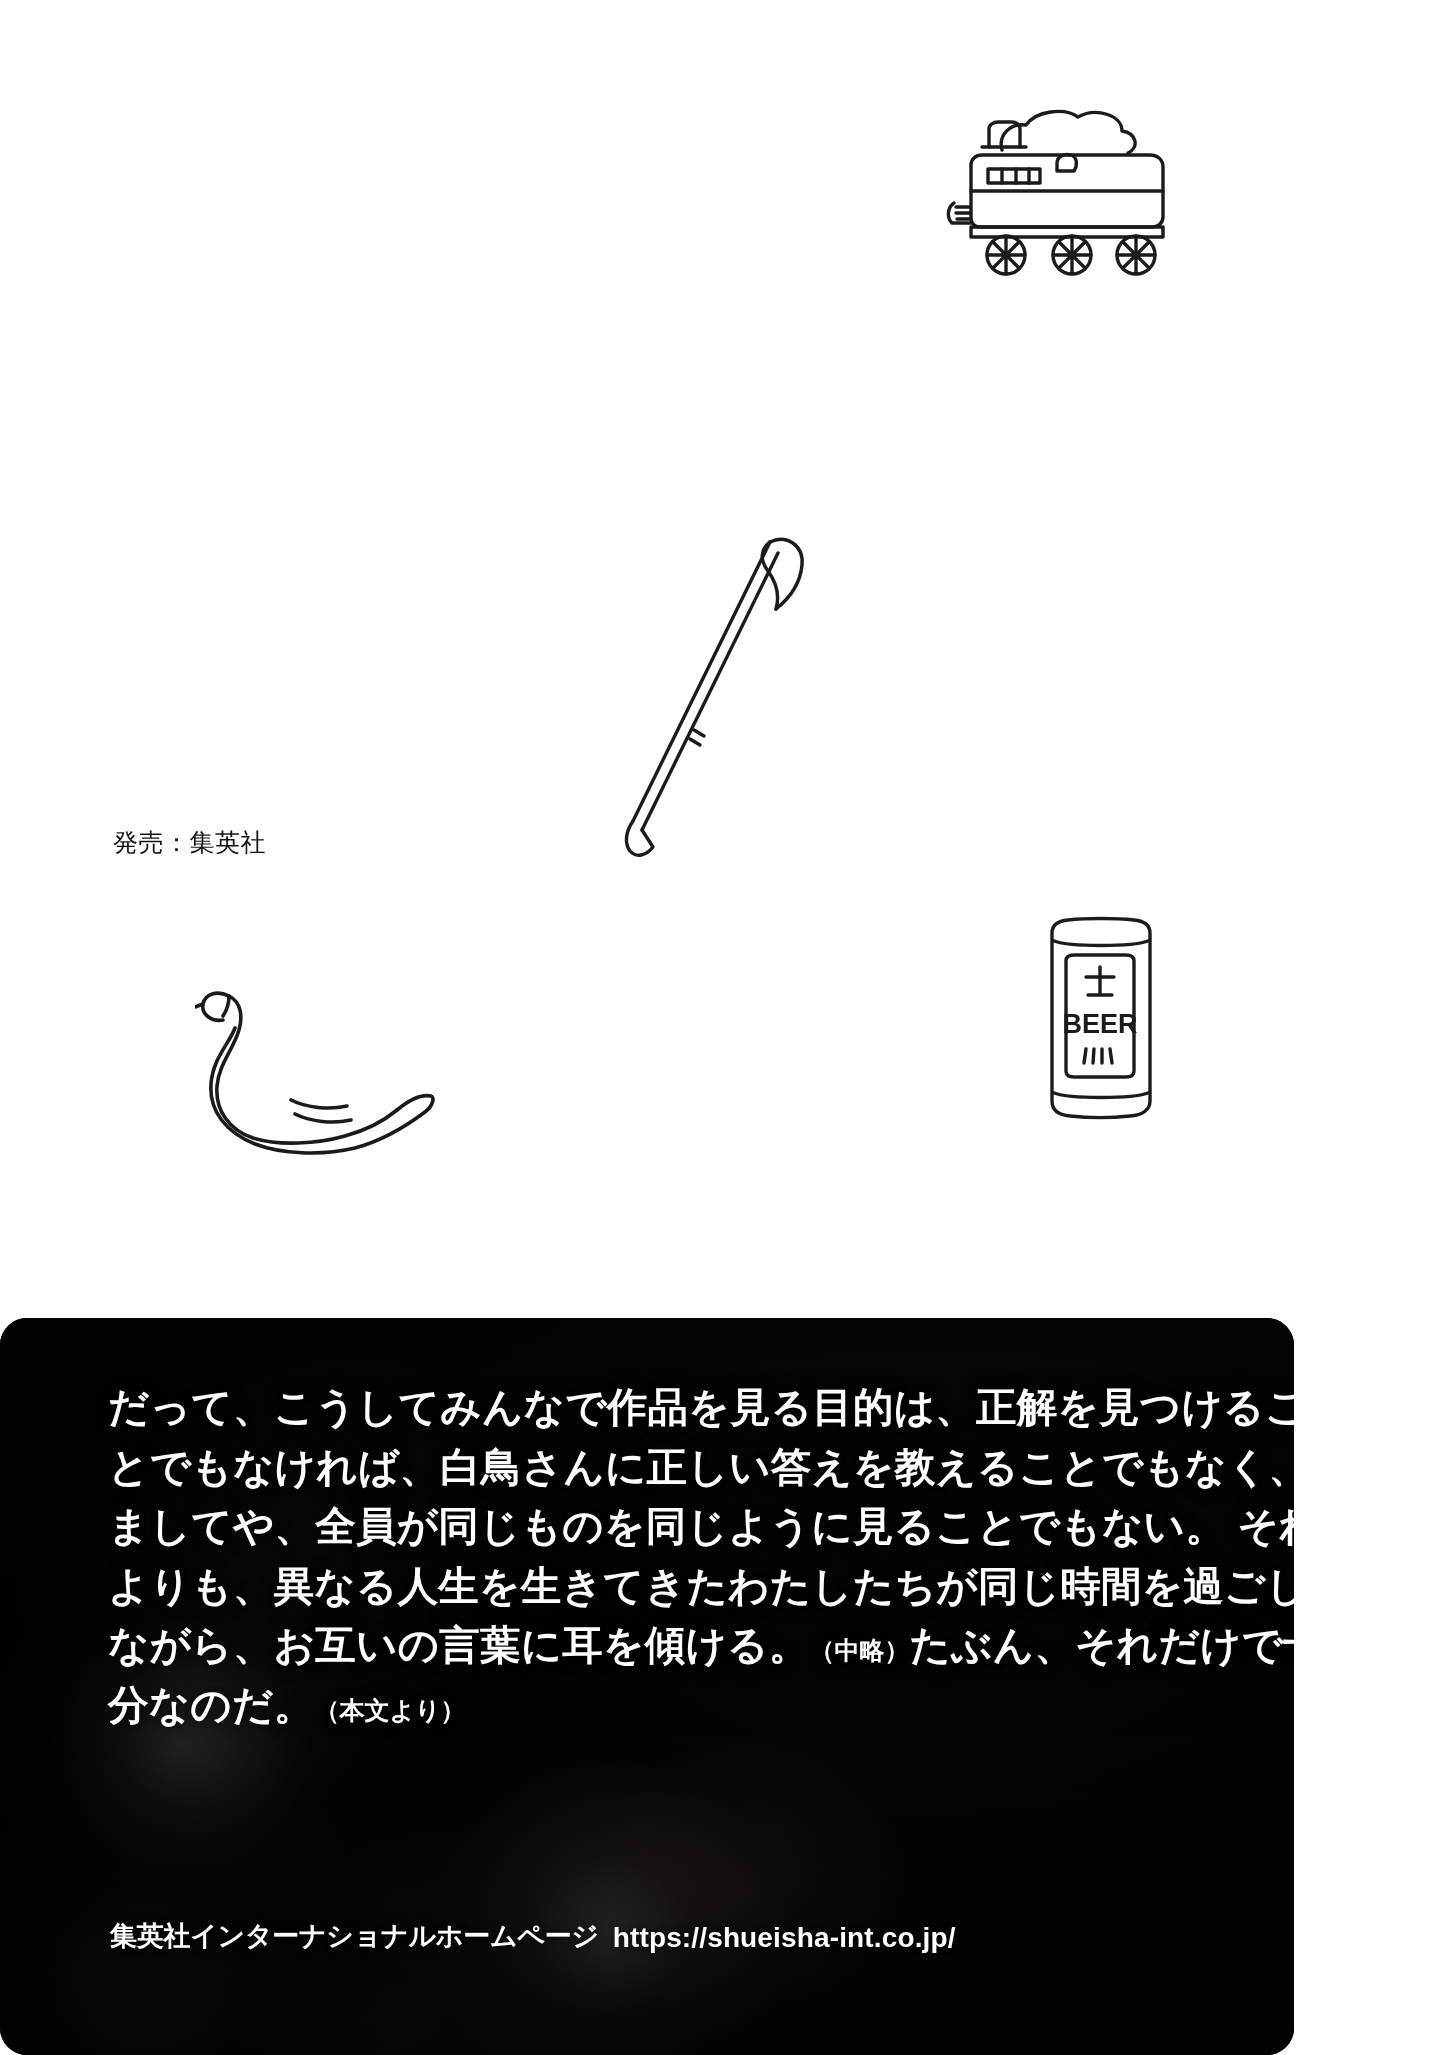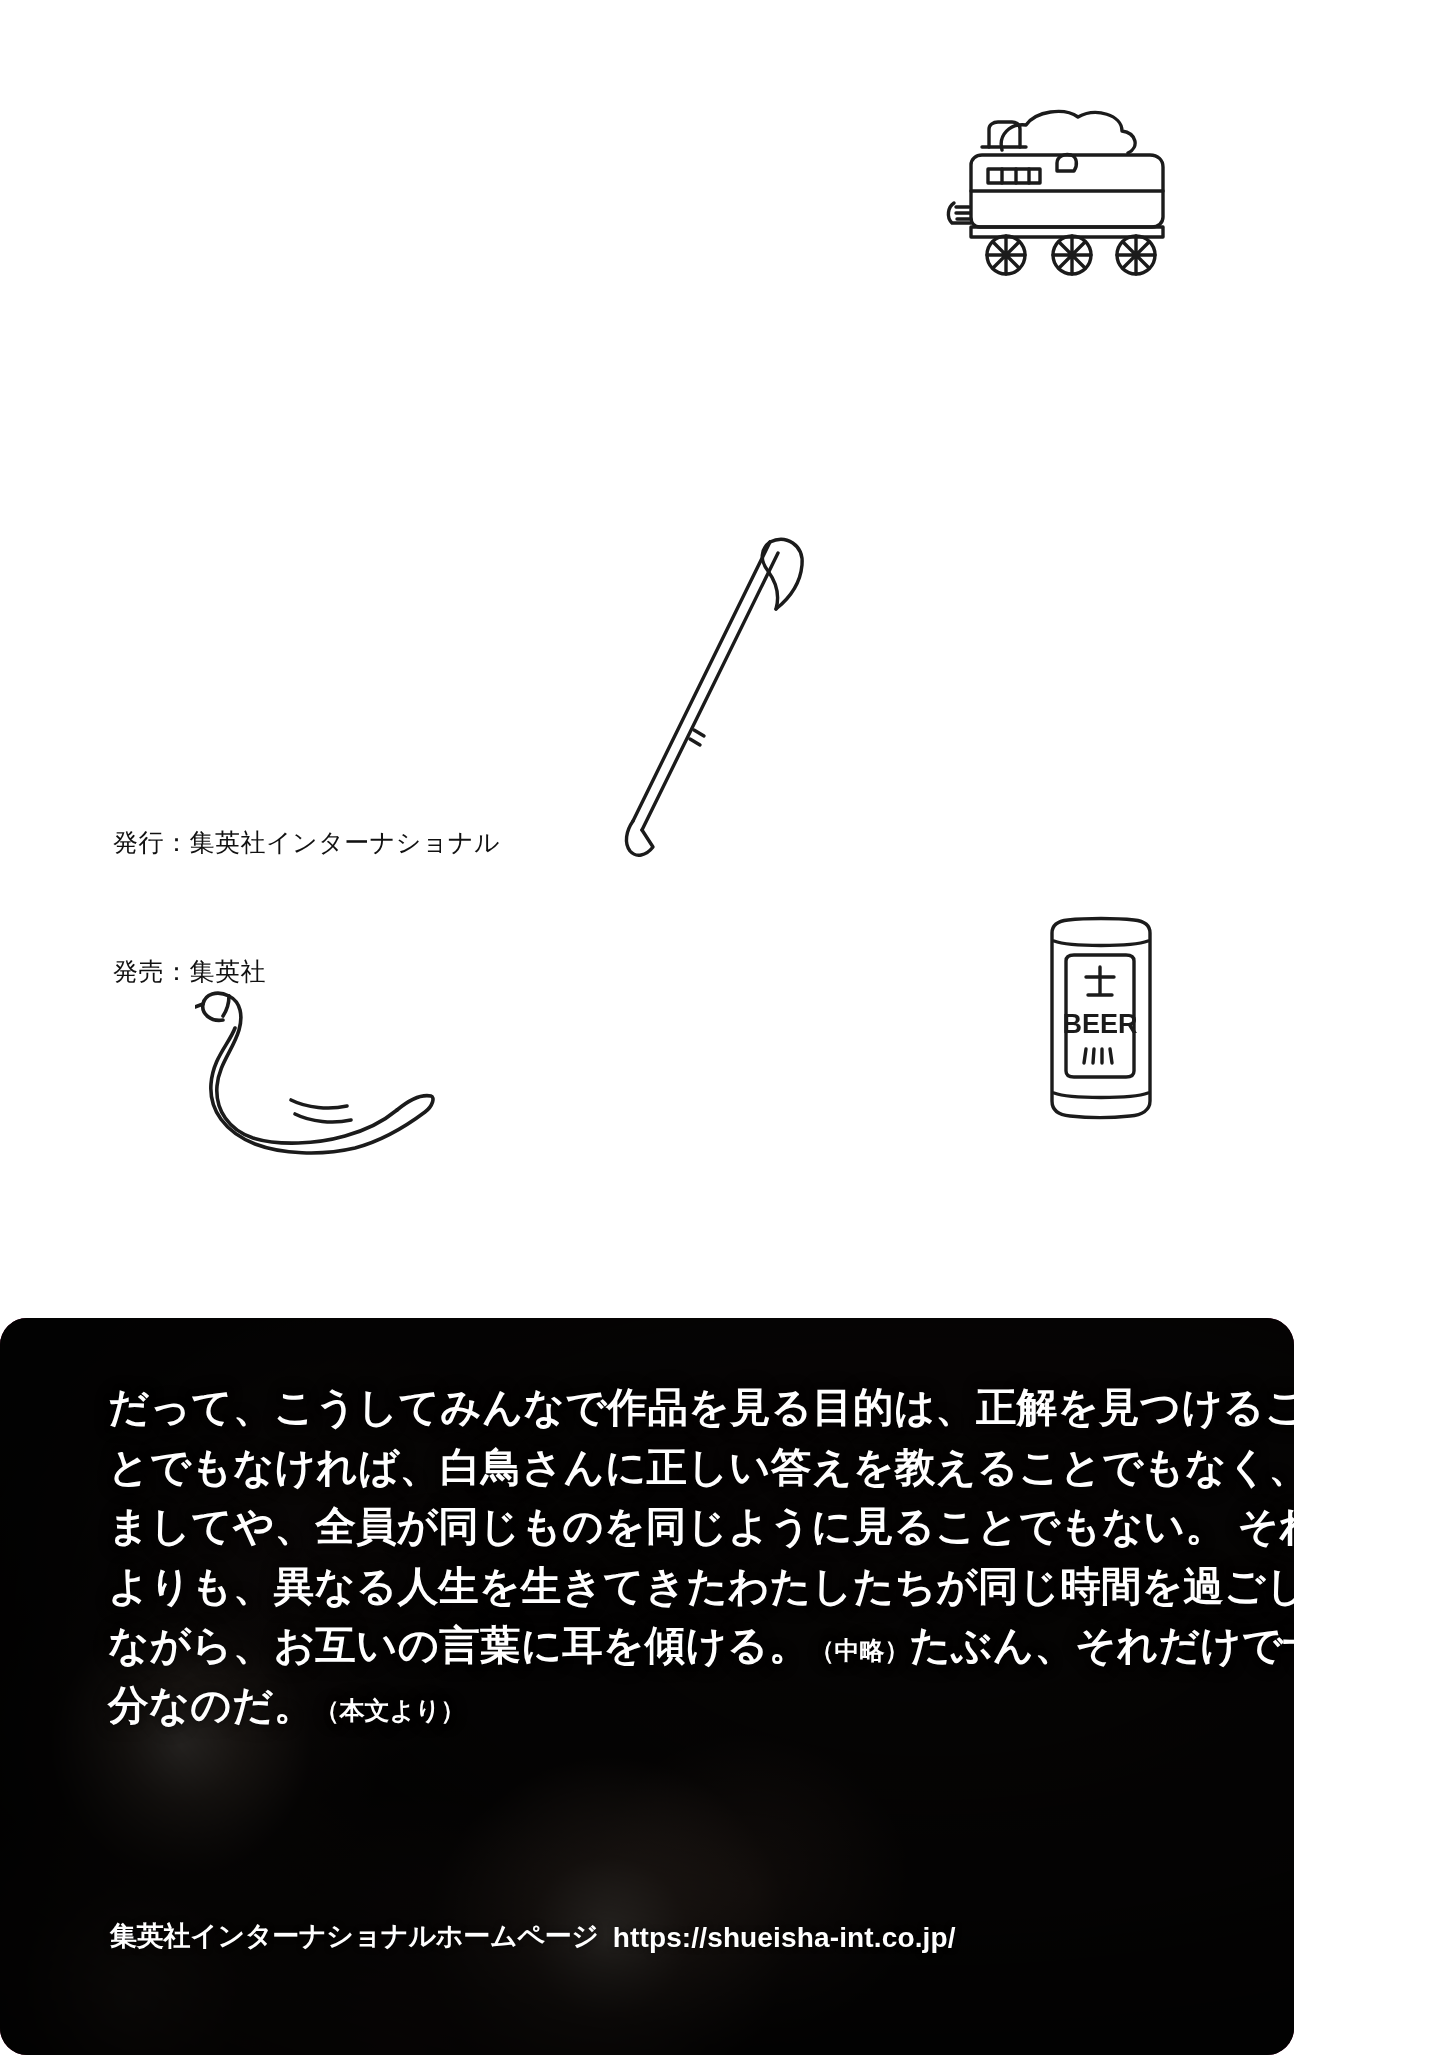--- a/index.html
+++ b/index.html
@@ -109,21 +109,20 @@
   }
   .site-label { font-size: 27px; letter-spacing: -0.01em; }
   .site-url { font-size: 28px; letter-spacing: 0.005em; }
 </style>
 </head>
 <body>
 
 <div class="page-top">
 
   <div class="publisher-block">
-    <div>発行：集英社インターナショナル</div>
     <div>発売：集英社</div>
   </div>
 
   <div class="doodle doodle-train">
     <svg width="260" height="200" viewBox="0 0 260 200" fill="none" stroke="#1b1b1b" stroke-width="3.4" stroke-linecap="round" stroke-linejoin="round">
       <path d="M62 55 C58 40 70 28 86 30 C96 16 124 12 138 22 C156 12 182 20 182 36 C196 38 200 52 188 58"></path>
       <path d="M49 52 L49 34 C49 30 53 27 58 27 L72 27 C77 27 80 30 80 34 L80 52"></path>
       <path d="M42 52 L86 52"></path>
       <path d="M31 122 L31 70 C31 64 36 60 42 60 L210 60 C218 60 223 65 223 72 L223 122 C223 128 218 132 212 132 L40 132 C34 132 31 128 31 122 Z"></path>
       <path d="M31 96 L223 96"></path>

